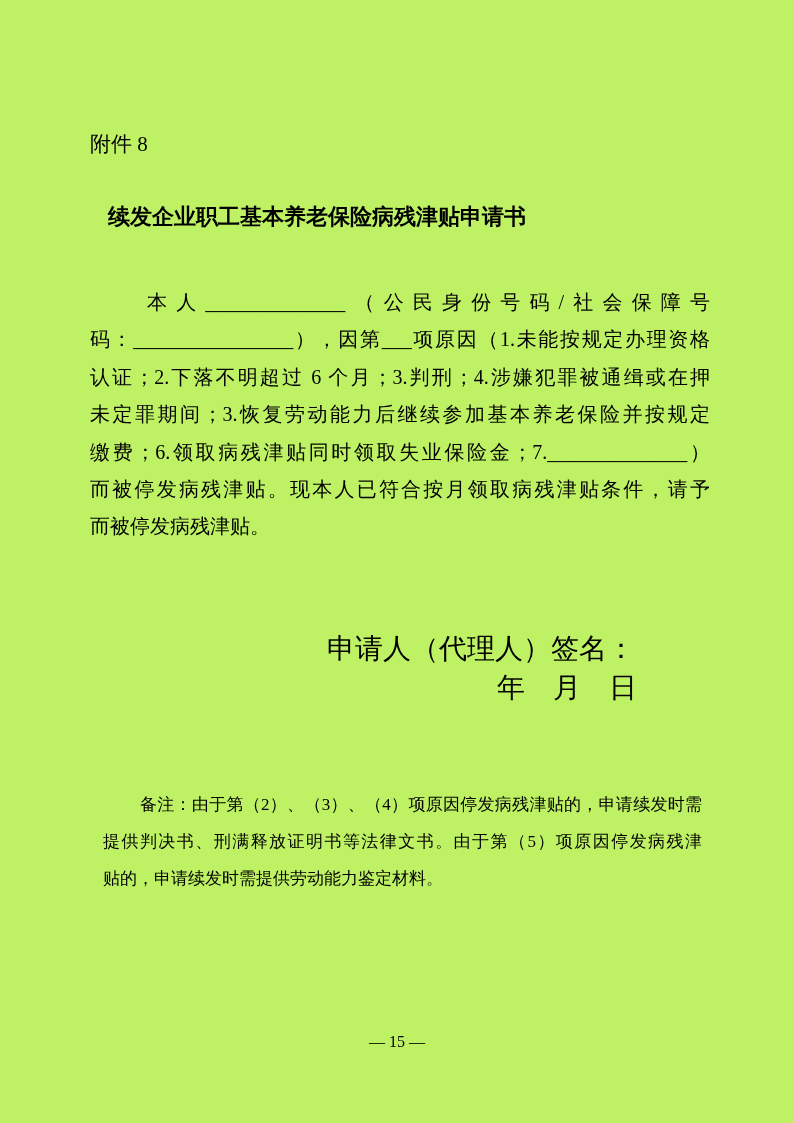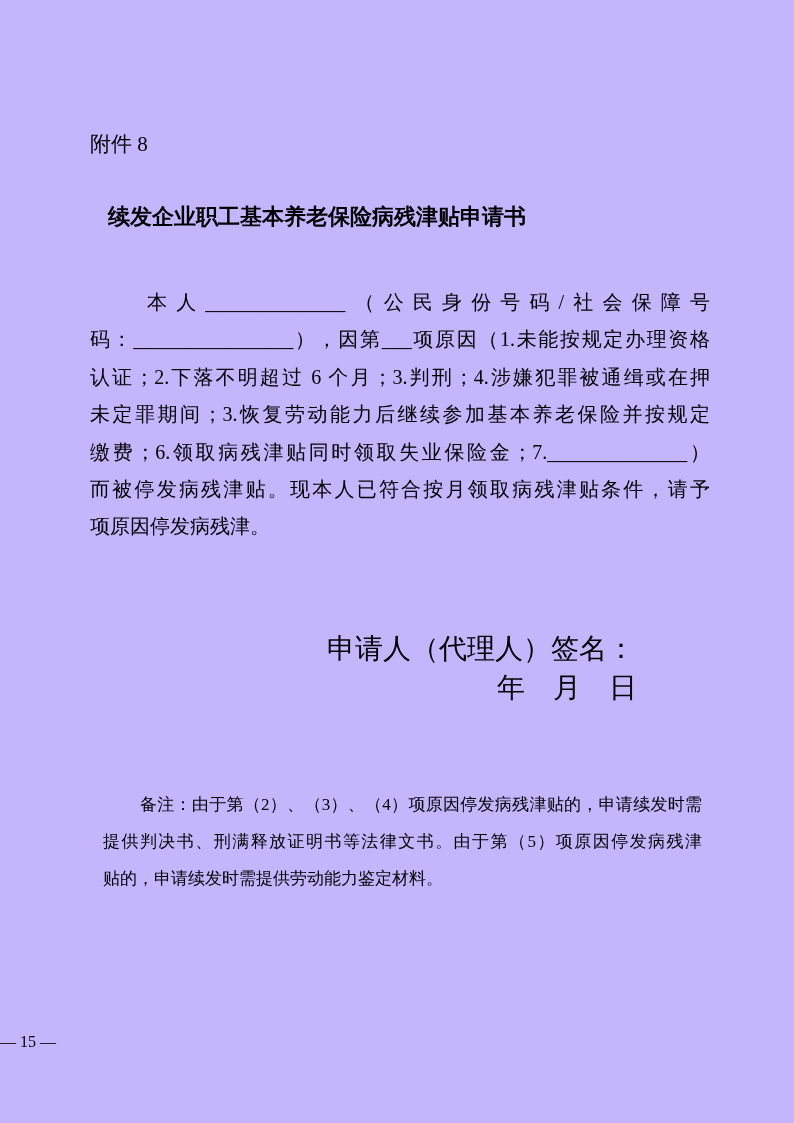--- a/index.html
+++ b/index.html
@@ -4,21 +4,21 @@
 <style>
   html, body {
     margin: 0;
     padding: 0;
     background: #ffffff;
   }
   .page {
     position: relative;
     width: 794px;
     height: 1123px;
-    background: #c4b5fd;
+    background: #bef264;
     color: #000000;
     font-family: "Liberation Serif", "DejaVu Serif", serif;
     overflow: hidden;
   }
   .attachment-label {
     position: absolute;
     left: 90px;
     top: 131px;
     font-size: 21px;
     line-height: 27px;
@@ -84,21 +84,21 @@
   }
   .note-line.last {
     text-align: left;
     text-align-last: left;
   }
   .page-number {
     position: absolute;
     left: 0;
     top: 1030px;
     width: 794px;
-    text-align: left;
+    text-align: center;
     font-size: 16px;
     line-height: 24px;
     white-space: pre;
   }
 </style>
 </head>
 <body>
 
 <div class="page">
 
@@ -106,21 +106,21 @@
 
   <div class="doc-title">续发企业职工基本养老保险病残津贴申请书</div>
 
   <div class="body-block">
     <div class="body-line first">本人______________（公民身份号码/社会保障号</div>
     <div class="body-line">码：________________），因第___项原因（1.未能按规定办理资格</div>
     <div class="body-line">认证；2.下落不明超过 6 个月；3.判刑；4.涉嫌犯罪被通缉或在押</div>
     <div class="body-line">未定罪期间；3.恢复劳动能力后继续参加基本养老保险并按规定</div>
     <div class="body-line">缴费；6.领取病残津贴同时领取失业保险金；7.______________）</div>
     <div class="body-line">而被停发病残津贴。现本人已符合按月领取病残津贴条件，请予</div>
-    <div class="body-line last">项原因停发病残津。</div>
+    <div class="body-line last">而被停发病残津贴。</div>
   </div>
 
   <div class="signature-block">
     <div class="signature-sign">申请人（代理人）签名：</div>
     <div class="signature-date">年　月　日</div>
   </div>
 
   <div class="note-block">
     <div class="note-line first">备注：由于第（2）、（3）、（4）项原因停发病残津贴的，申请续发时需</div>
     <div class="note-line">提供判决书、刑满释放证明书等法律文书。由于第（5）项原因停发病残津</div>

